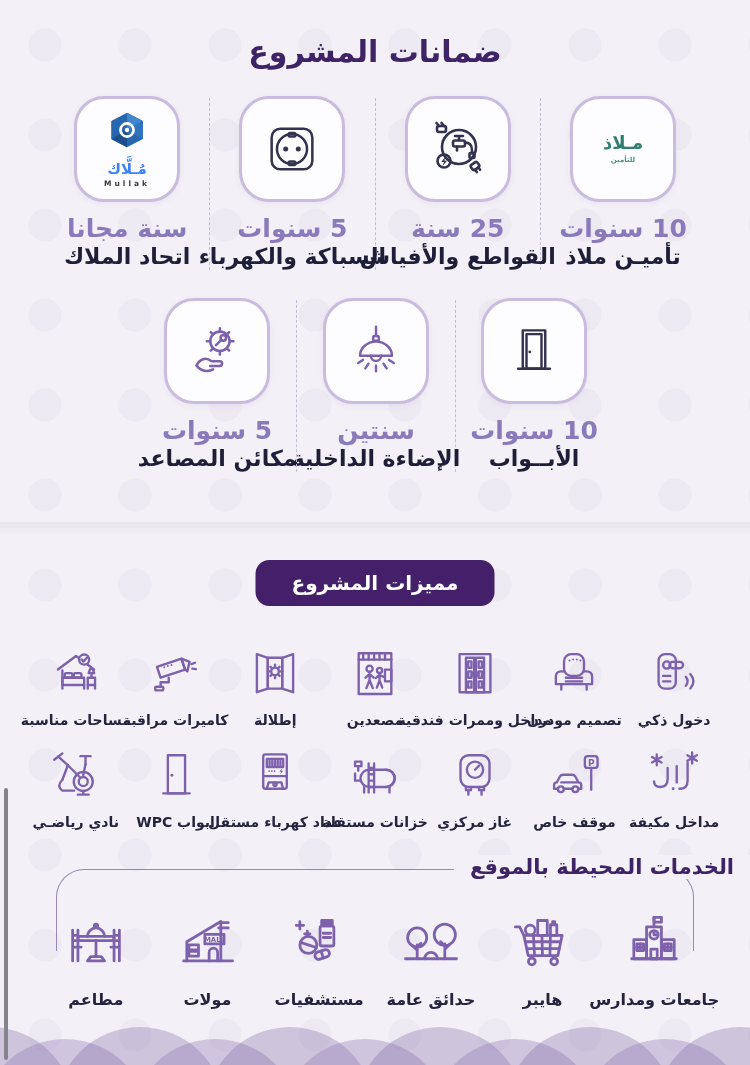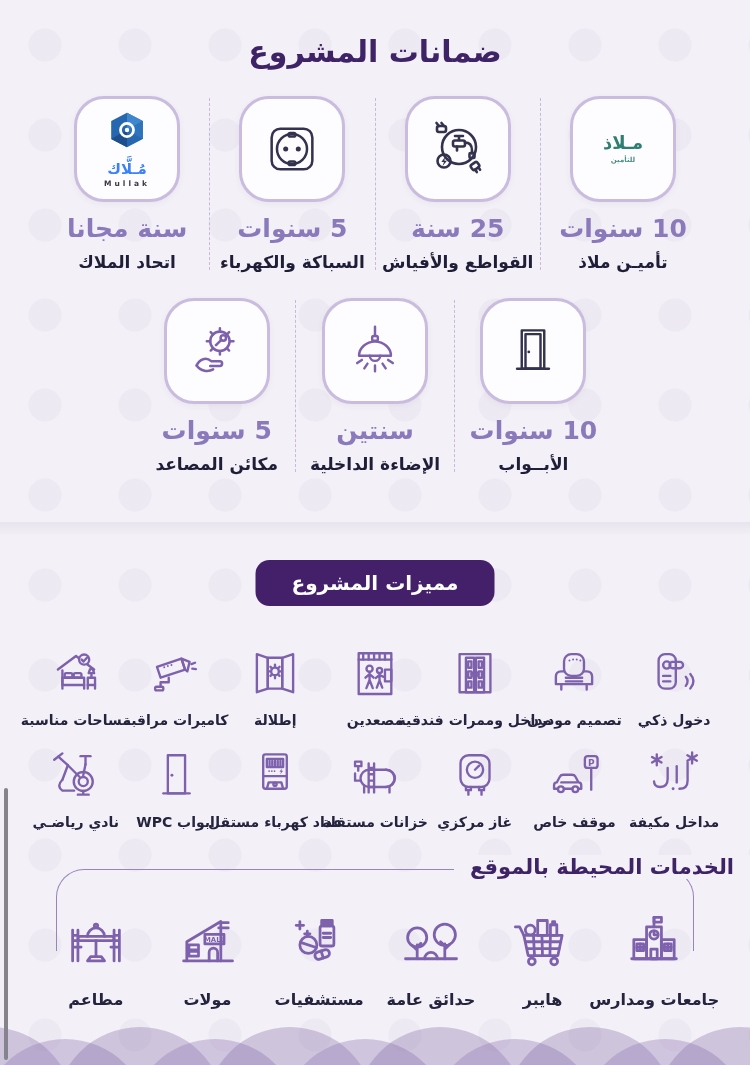--- a/index.html
+++ b/index.html
@@ -29,21 +29,21 @@
   .g-item { width: 158px; display: flex; flex-direction: column; align-items: center; text-align: center; }
   .g-card {
     width: 106px; height: 106px;
     background: #fdfcfe;
     border: 3px solid #c9bcdf;
     border-radius: 30px;
     display: flex; flex-direction: column; align-items: center; justify-content: center;
     box-shadow: 0 2px 6px rgba(80,60,120,0.06);
   }
   .g-duration { margin-top: 13px; font-size: 25px; font-weight: bold; color: #8a7abc; line-height: 1.1; }
-  .g-sub { margin-top: 9px; font-size: 17px; font-weight: bold; color: #1e1e38; white-space: nowrap; text-align: center; }
+  .g-sub { margin-top: 1px; font-size: 22px; font-weight: bold; color: #1e1e38; white-space: nowrap; text-align: center; }
   .g-divider { width: 0; border-left: 1.6px dashed #c6b9da; height: 172px; margin-top: 2px; }
 
   .mullak-ar { font-size: 15px; font-weight: bold; color: #3b82f6; margin-top: 12px; line-height: 1; }
   .mullak-en { font-size: 7.5px; font-weight: bold; letter-spacing: 3px; color: #3a3a44; margin-top: 2px; }
   .maladh-ar { font-size: 18px; font-weight: bold; color: #2e7f72; line-height: 1; }
   .maladh-sub { font-size: 7px; font-weight: bold; letter-spacing: 3px; color: #4f9388; margin-top: 4px; }
 
   
   .section-divider {
     top: 522px; left: 0; right: 0; height: 16px;

